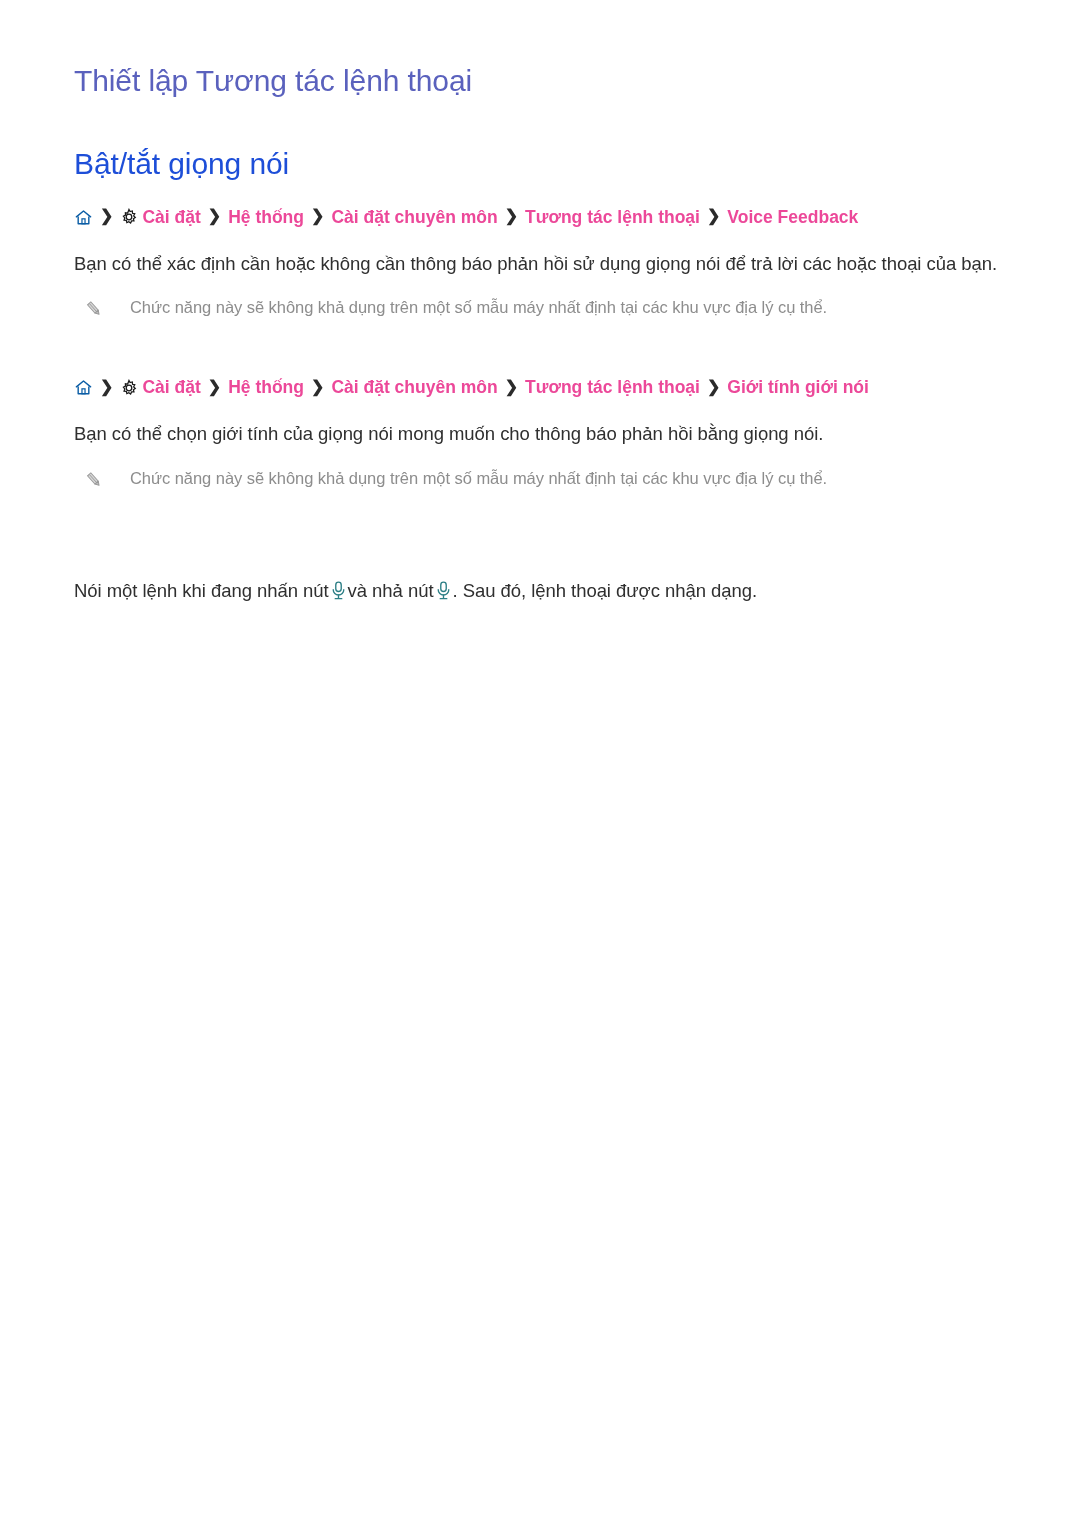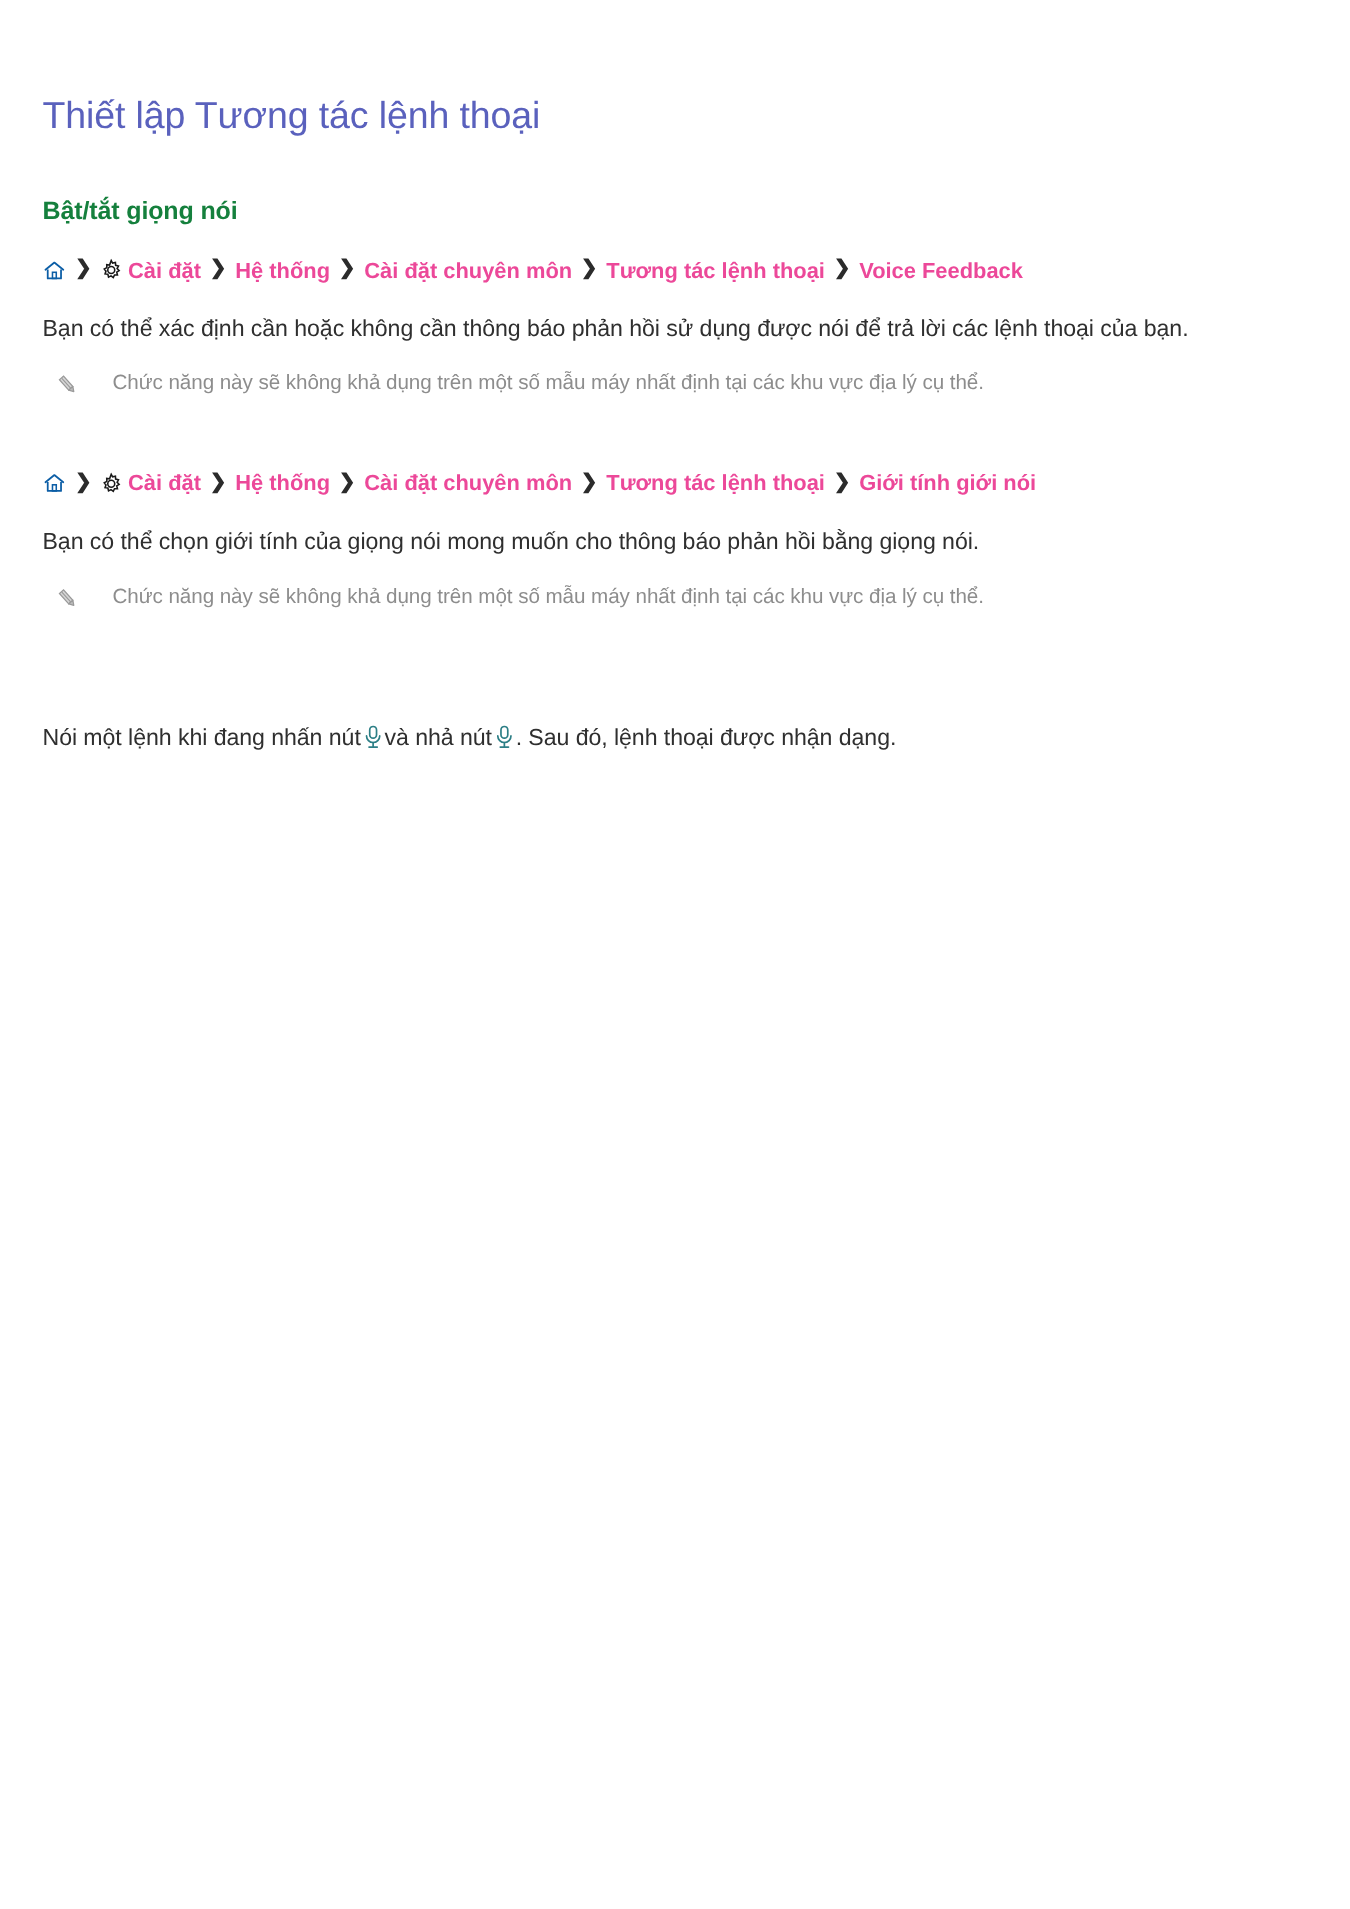--- a/index.html
+++ b/index.html
@@ -11,37 +11,36 @@
     width: 1080px;
     height: 1527px;
     font-family: "Liberation Sans", sans-serif;
     -webkit-font-smoothing: antialiased;
   }
   .page {
     position: relative;
     width: 1080px;
     height: 1095px;
     box-sizing: border-box;
-    padding: 62px 72px 0 34px;
-    margin-top: 12px;
+    padding: 62px 72px 0 74px;
   }
 
   
   h1.doc-h1 {
     font-size: 30px;
     font-weight: 400;
     color: #5a61bd;
     margin: 0;
     letter-spacing: -0.1px;
     line-height: 1.25;
   }
   h2.doc-h2 {
-    font-size: 20px;
-    font-weight: 700;
-    color: #15803d;
+    font-size: 30px;
+    font-weight: 400;
+    color: #1d4ed8;
     margin: 0;
     letter-spacing: -0.1px;
     line-height: 1.3;
   }
 
   
   .breadcrumb {
     display: flex;
     align-items: center;
     flex-wrap: wrap;
@@ -157,21 +156,21 @@
     <span class="sep">❯</span>
     <span class="crumb">Cài đặt chuyên môn</span>
     <span class="sep">❯</span>
     <span class="crumb">Tương tác lệnh thoại</span>
     <span class="sep">❯</span>
     <span class="crumb">Voice Feedback</span>
   </div>
 
   <div class="sp-bc-p"></div>
 
-  <p class="body-text">Bạn có thể xác định cần hoặc không cần thông báo phản hồi sử dụng được nói để trả lời các lệnh thoại của bạn.</p>
+  <p class="body-text">Bạn có thể xác định cần hoặc không cần thông báo phản hồi sử dụng giọng nói để trả lời các hoặc thoại của bạn.</p>
 
   <div class="sp-p-note"></div>
 
   <div class="note">
     <span class="note-icon">
       <svg width="20" height="20" viewBox="0 0 20 20" aria-hidden="true">
         <g transform="rotate(-42 10 10)">
           <rect x="8.0" y="2.6" width="4.4" height="11.1" fill="#d6d6d6" stroke="#9a9a9a" stroke-width="1"></rect>
           <path d="M8.0 13.7 L10.2 17.3 L12.4 13.7 Z" fill="#bdbdbd" stroke="#9a9a9a" stroke-width="1" stroke-linejoin="round"></path>
           <line x1="10.2" y1="3.0" x2="10.2" y2="13.5" stroke="#9a9a9a" stroke-width="0.9"></line>

